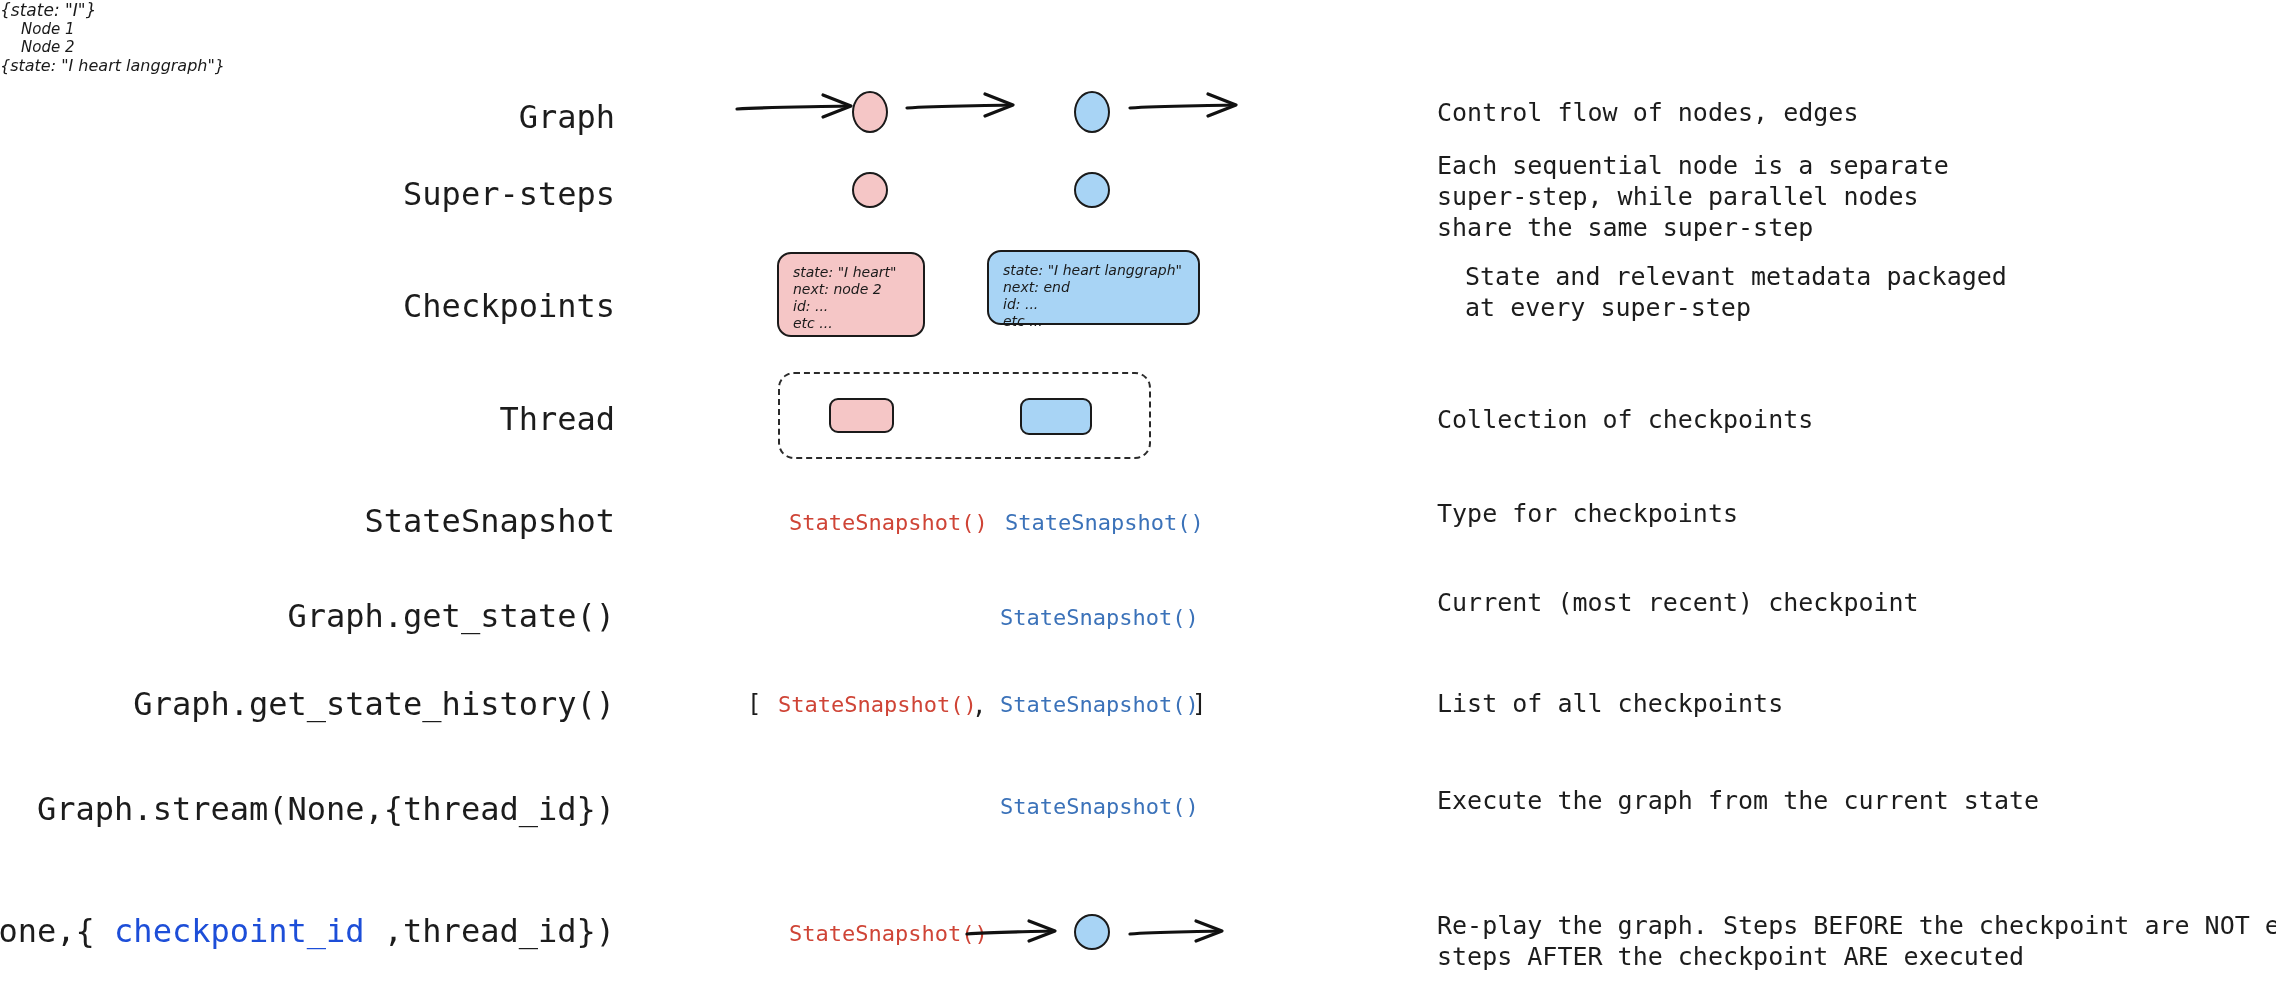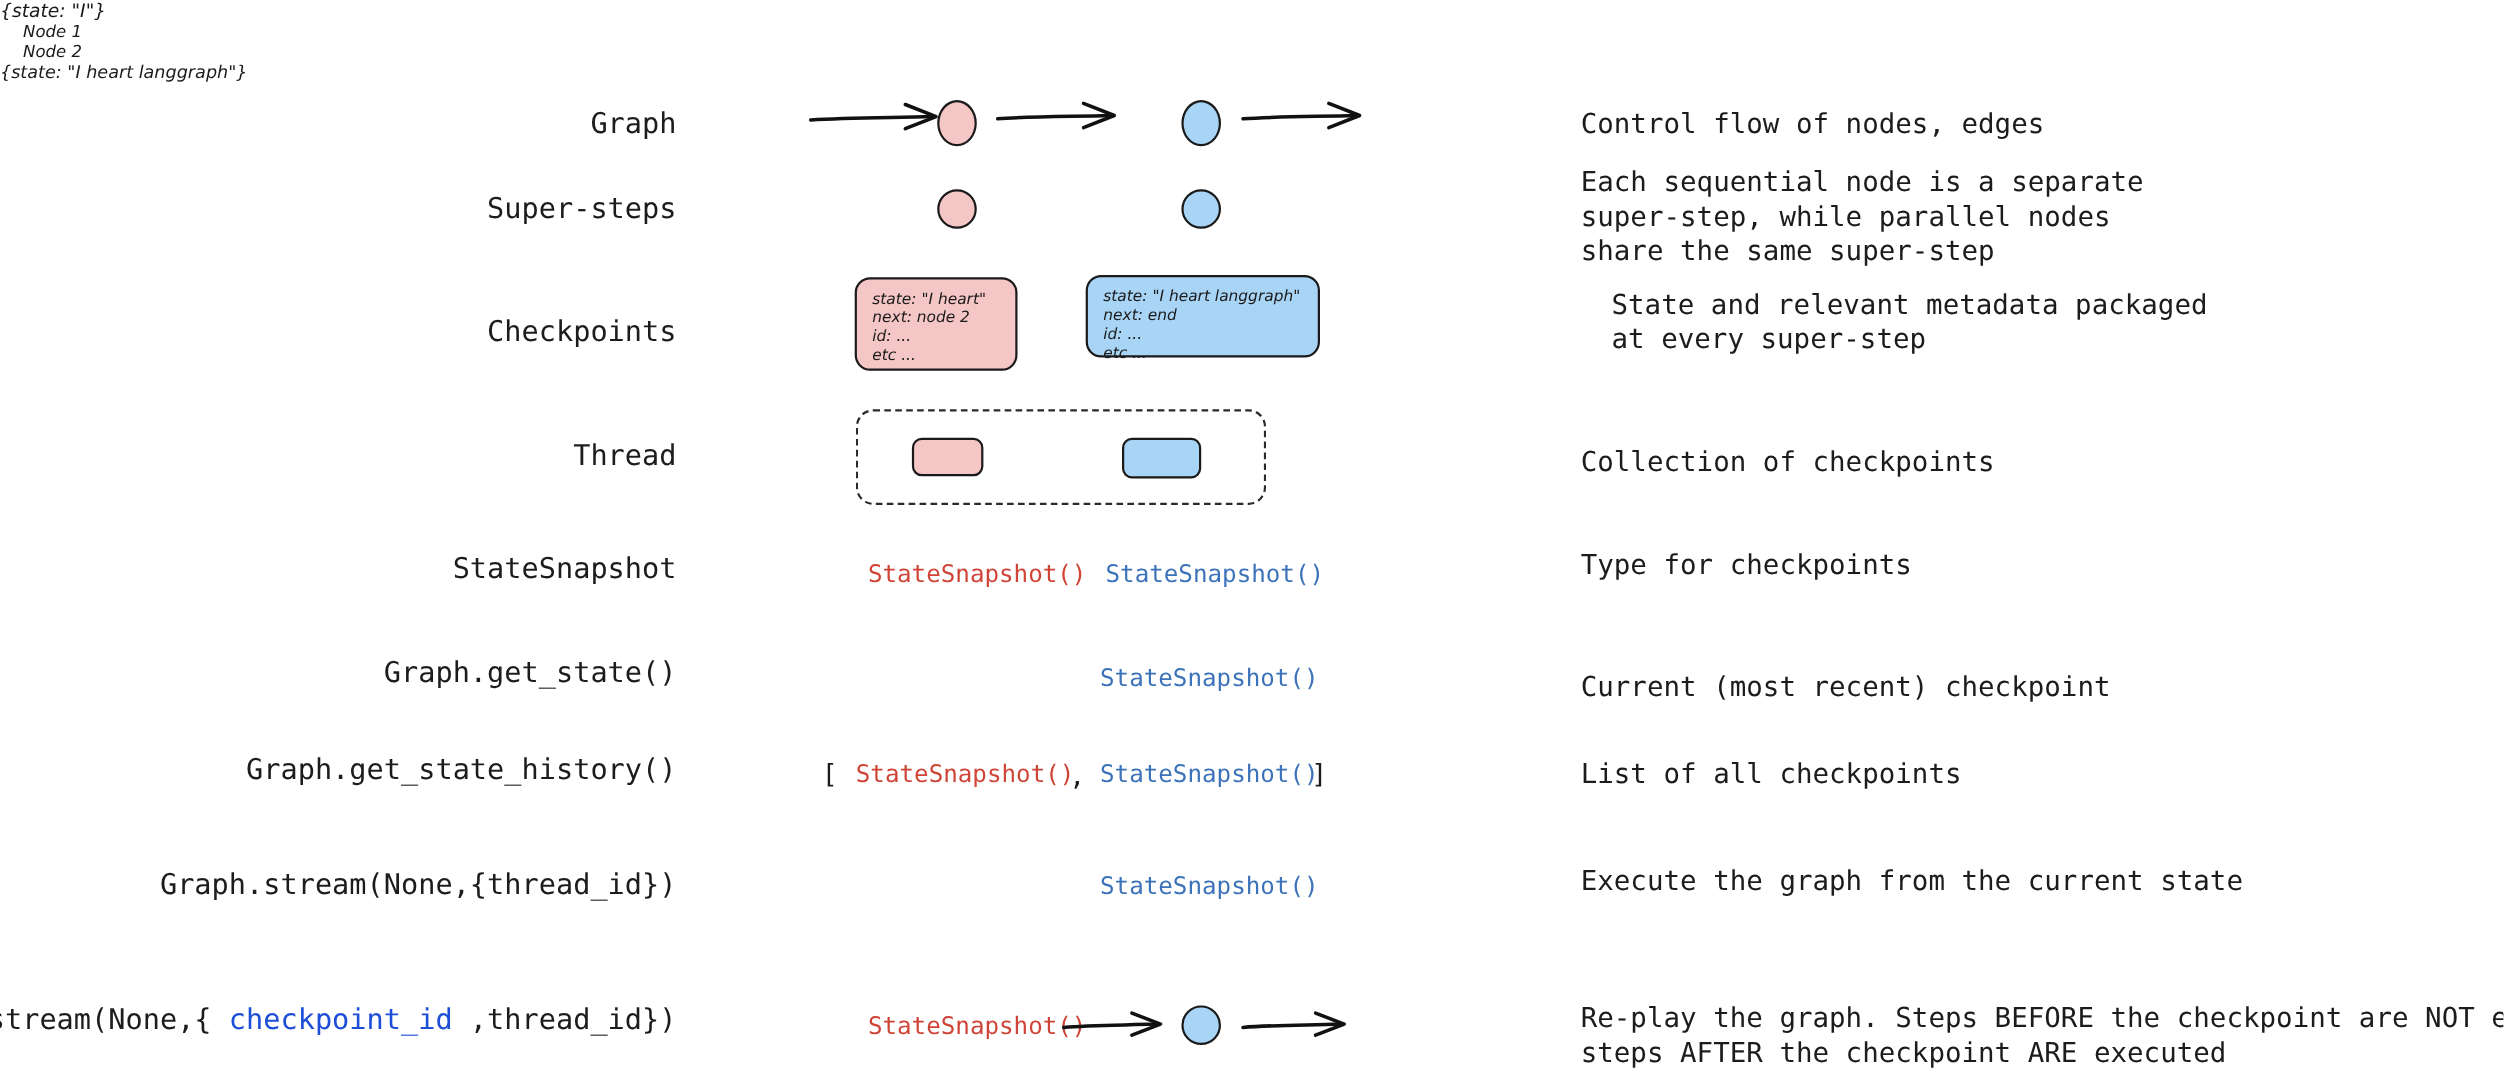--- a/index.html
+++ b/index.html
@@ -19,21 +19,21 @@
     overflow: hidden;
   }
   .abs { position: absolute; }
 
   
   .row-label {
     position: absolute;
     right: 0;
     text-align: right;
     font-family: "DejaVu Sans Mono", monospace;
-    font-size: 26px;
+    font-size: 32px;
     letter-spacing: 0px;
     color: #1c1c1c;
     white-space: nowrap;
   }
   .label-col {
     position: absolute;
     left: 0;
     width: 615px;
   }
   .red-token { color: #1d4ed8; }
@@ -208,19 +208,19 @@
   </svg>
 
   <div class="desc" style="top:97px;">Control flow of nodes, edges</div>
   <div class="desc" style="top:150px;">Each sequential node is a separate
 super-step, while parallel nodes
 share the same super-step</div>
   <div class="desc" style="top:261px;margin-left:28px;">State and relevant metadata packaged
 at every super-step</div>
   <div class="desc" style="top:404px;">Collection of checkpoints</div>
   <div class="desc" style="top:498px;">Type for checkpoints</div>
-  <div class="desc" style="top:609px;">Current (most recent) checkpoint</div>
+  <div class="desc" style="top:587px;">Current (most recent) checkpoint</div>
   <div class="desc" style="top:688px;">List of all checkpoints</div>
   <div class="desc" style="top:785px;">Execute the graph from the current state</div>
   <div class="desc" style="top:910px;">Re-play the graph. Steps BEFORE the checkpoint are NOT executed,
 steps AFTER the checkpoint ARE executed</div>
 
 </div>
 
 </body></html>

